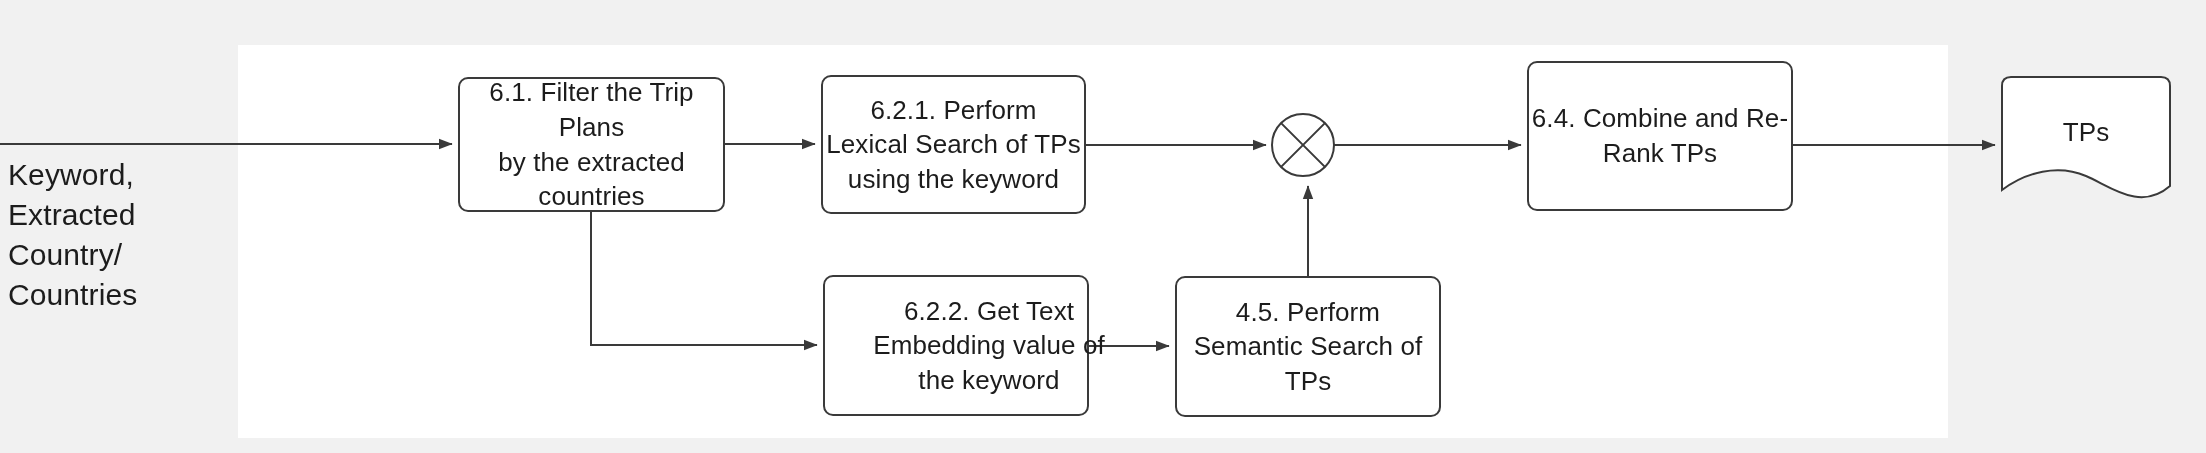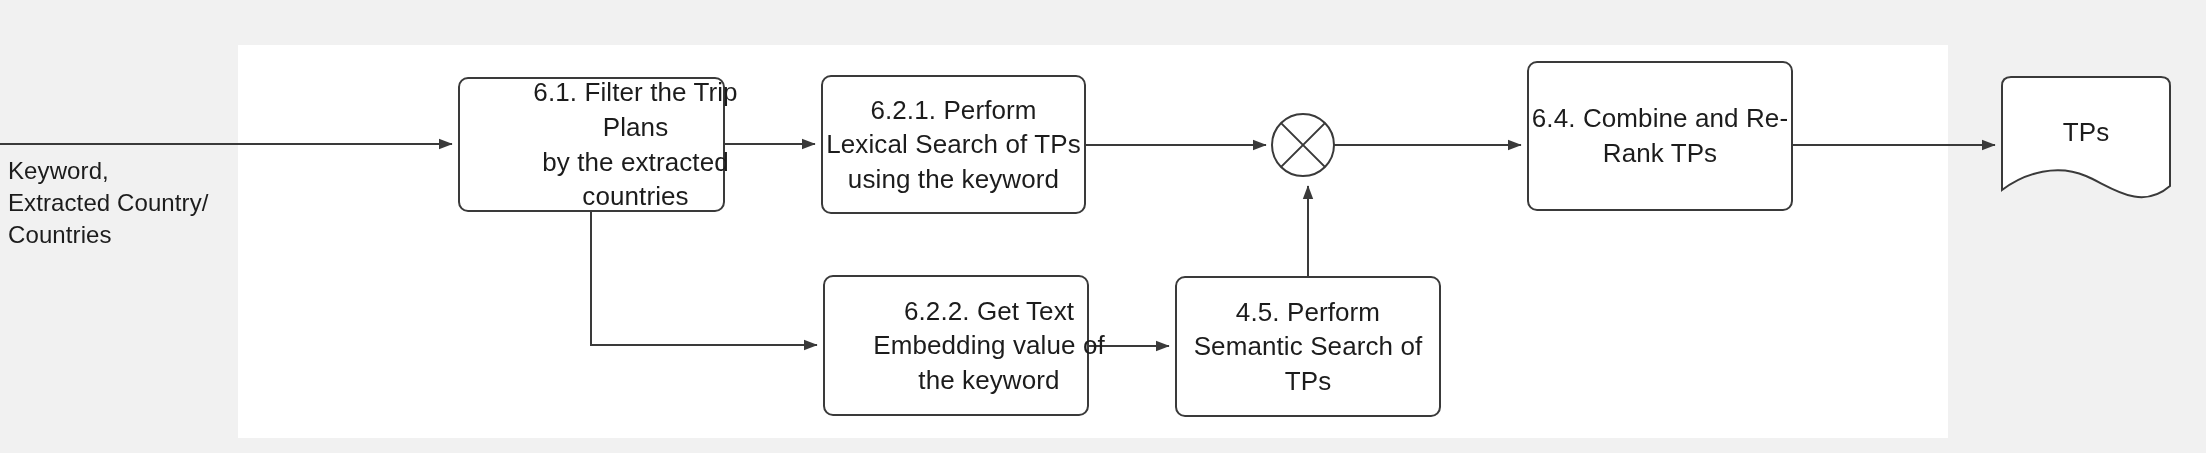--- a/index.html
+++ b/index.html
@@ -35,21 +35,21 @@
     color: #1c1c1c;
     font-size: 26px;
     line-height: 1.33;
     letter-spacing: 0.1px;
     white-space: pre-line;
     pointer-events: none;
   }
   .input-label {
     position: absolute;
     color: #1c1c1c;
-    font-size: 24px;
+    font-size: 30px;
     line-height: 1.33;
     letter-spacing: 0.1px;
     white-space: pre-line;
     text-align: left;
   }
 </style>
 </head>
 <body>
 
 <div id="canvas">
@@ -98,21 +98,21 @@
              L 2170 186
              C 2140 212 2110 186 2086 176
              C 2058 164 2026 172 2002 190
              Z" fill="#ffffff" stroke="#3a3a3a" stroke-width="2"></path>
   </svg>
 
   <div class="input-label" style="left:8px; top:155px; width:230px;">Keyword,
 Extracted Country/
 Countries</div>
 
-  <div class="node-label" style="left:459px; top:78px; width:265px; height:133px;padding-left:44px;">6.1. Filter the Trip Plans
+  <div class="node-label" style="left:459px; top:78px; width:265px; height:133px;">6.1. Filter the Trip Plans
 by the extracted
 countries</div>
 
   <div class="node-label" style="left:822px; top:76px; width:263px; height:137px;">6.2.1. Perform
 Lexical Search of TPs
 using the keyword</div>
 
   <div class="node-label" style="left:1528px; top:62px; width:264px; height:148px;">6.4. Combine and Re-
 Rank TPs</div>
 

